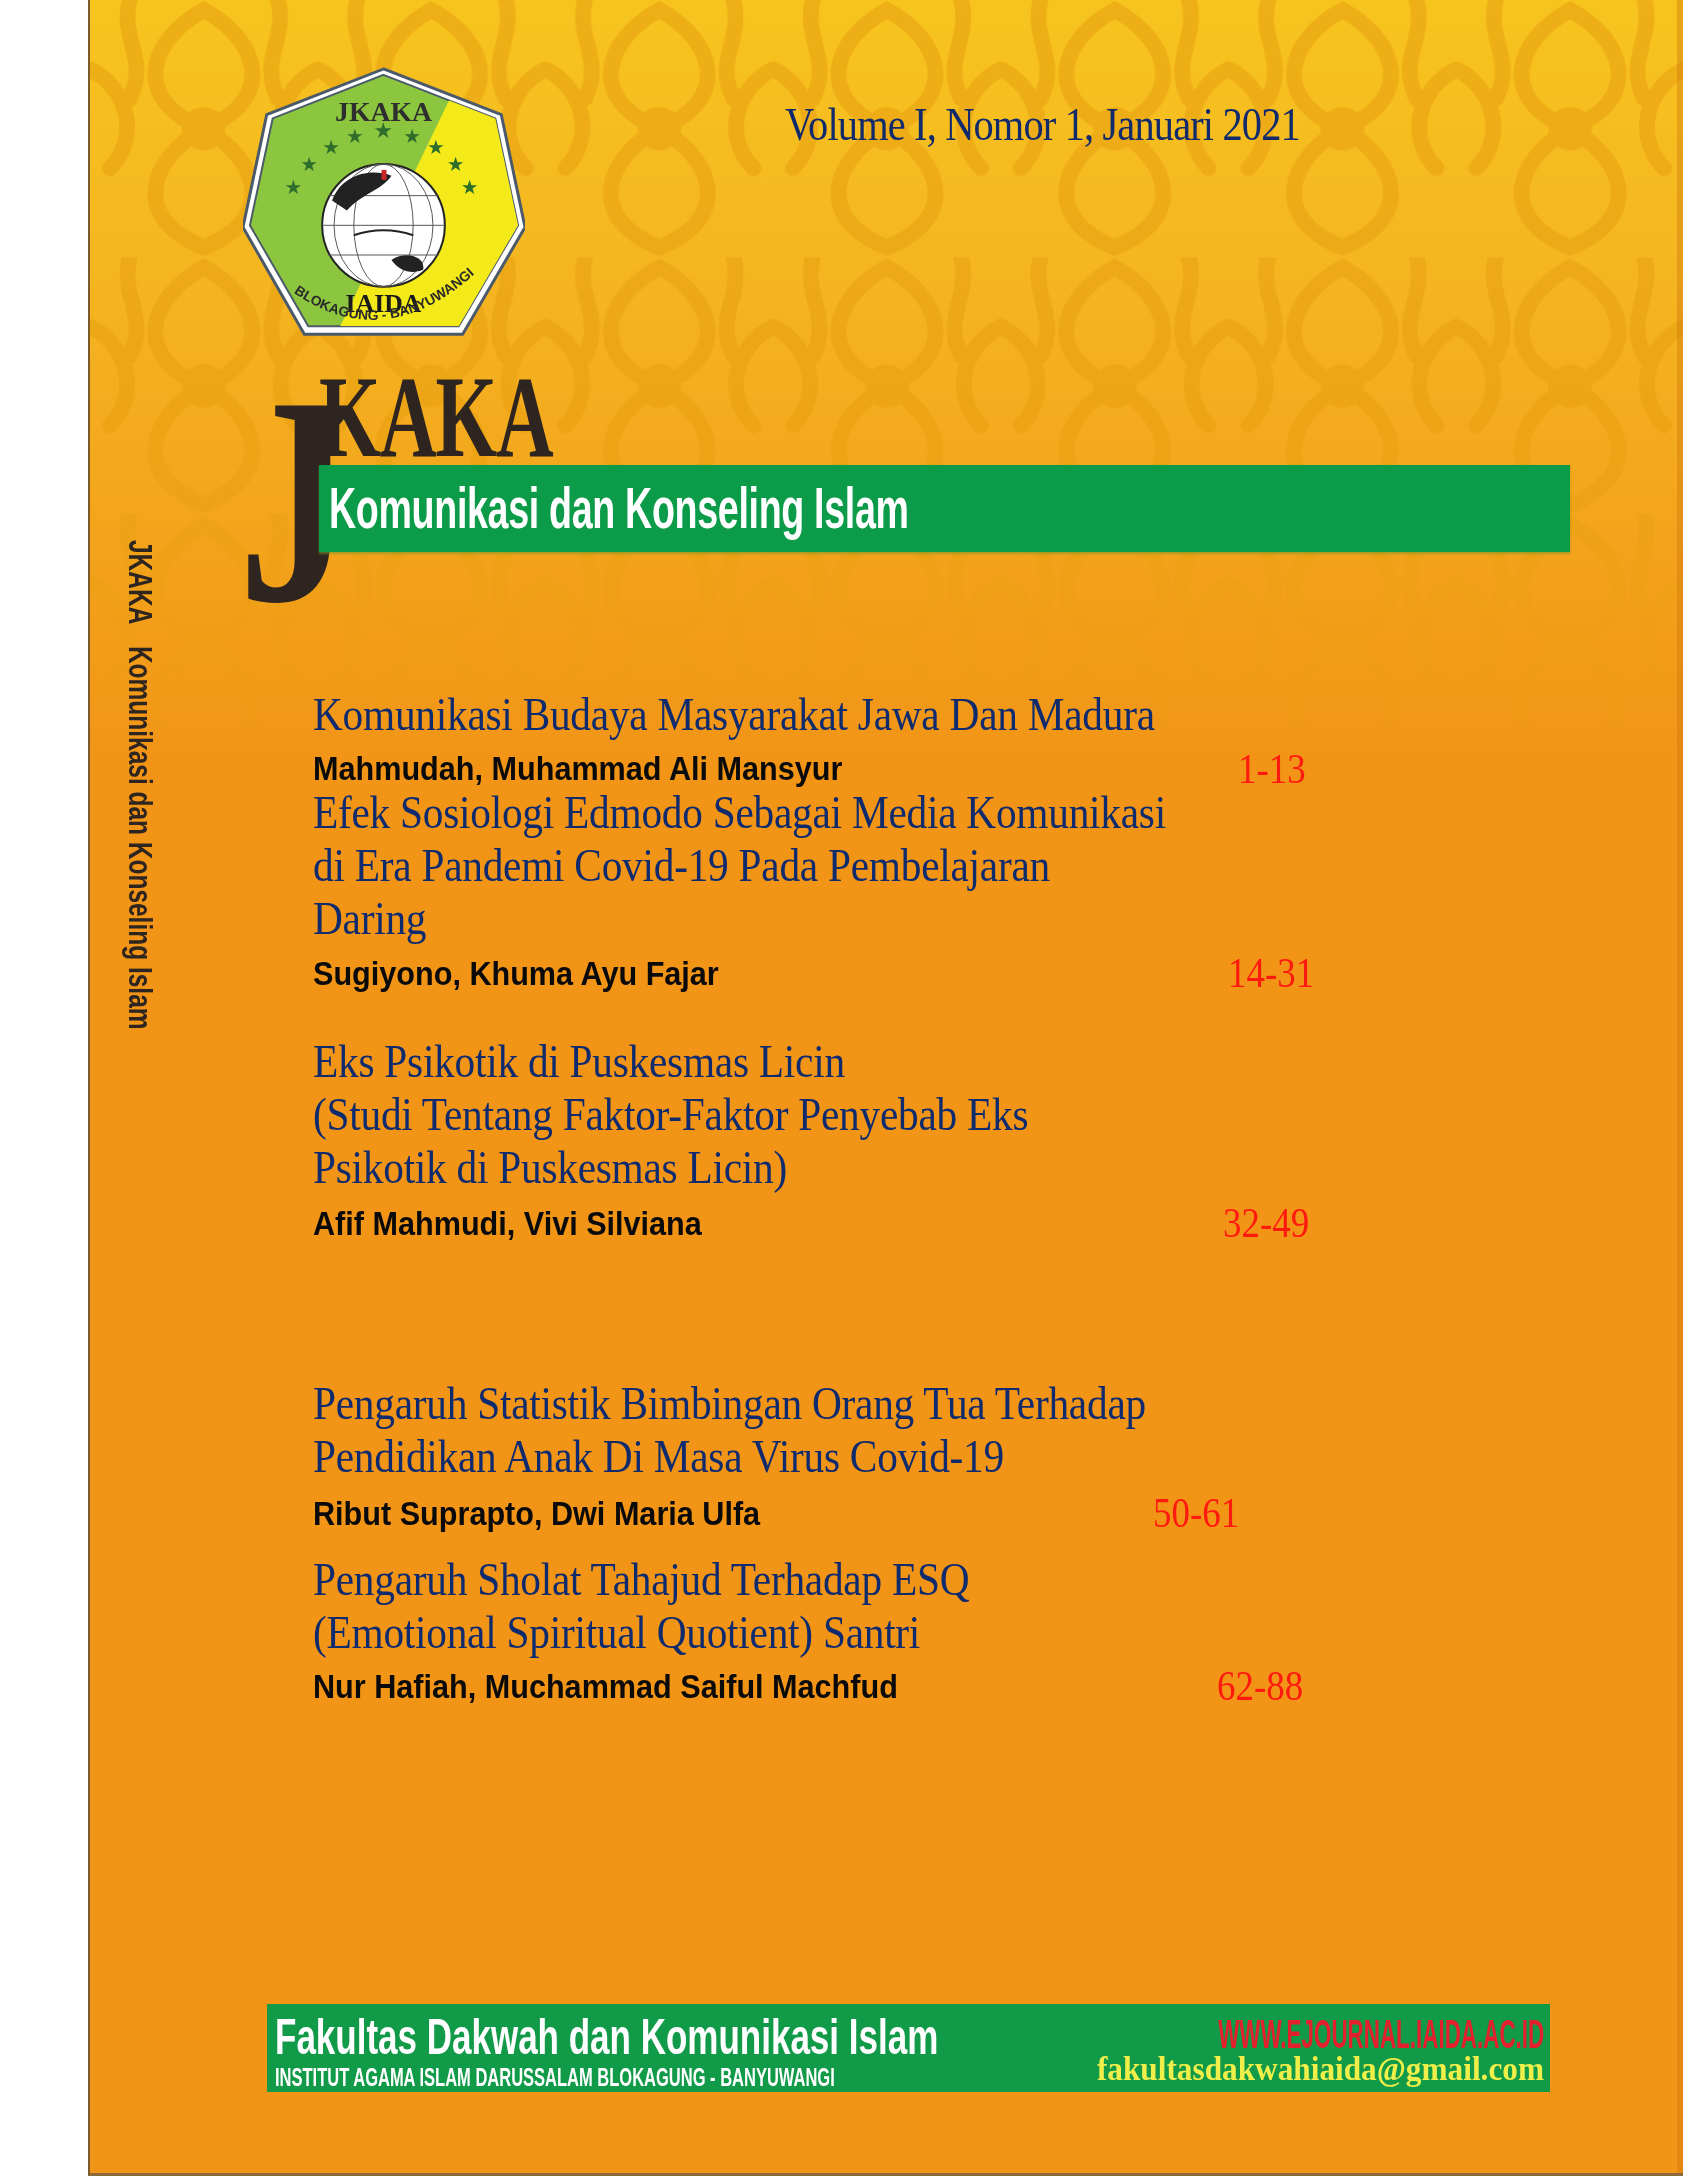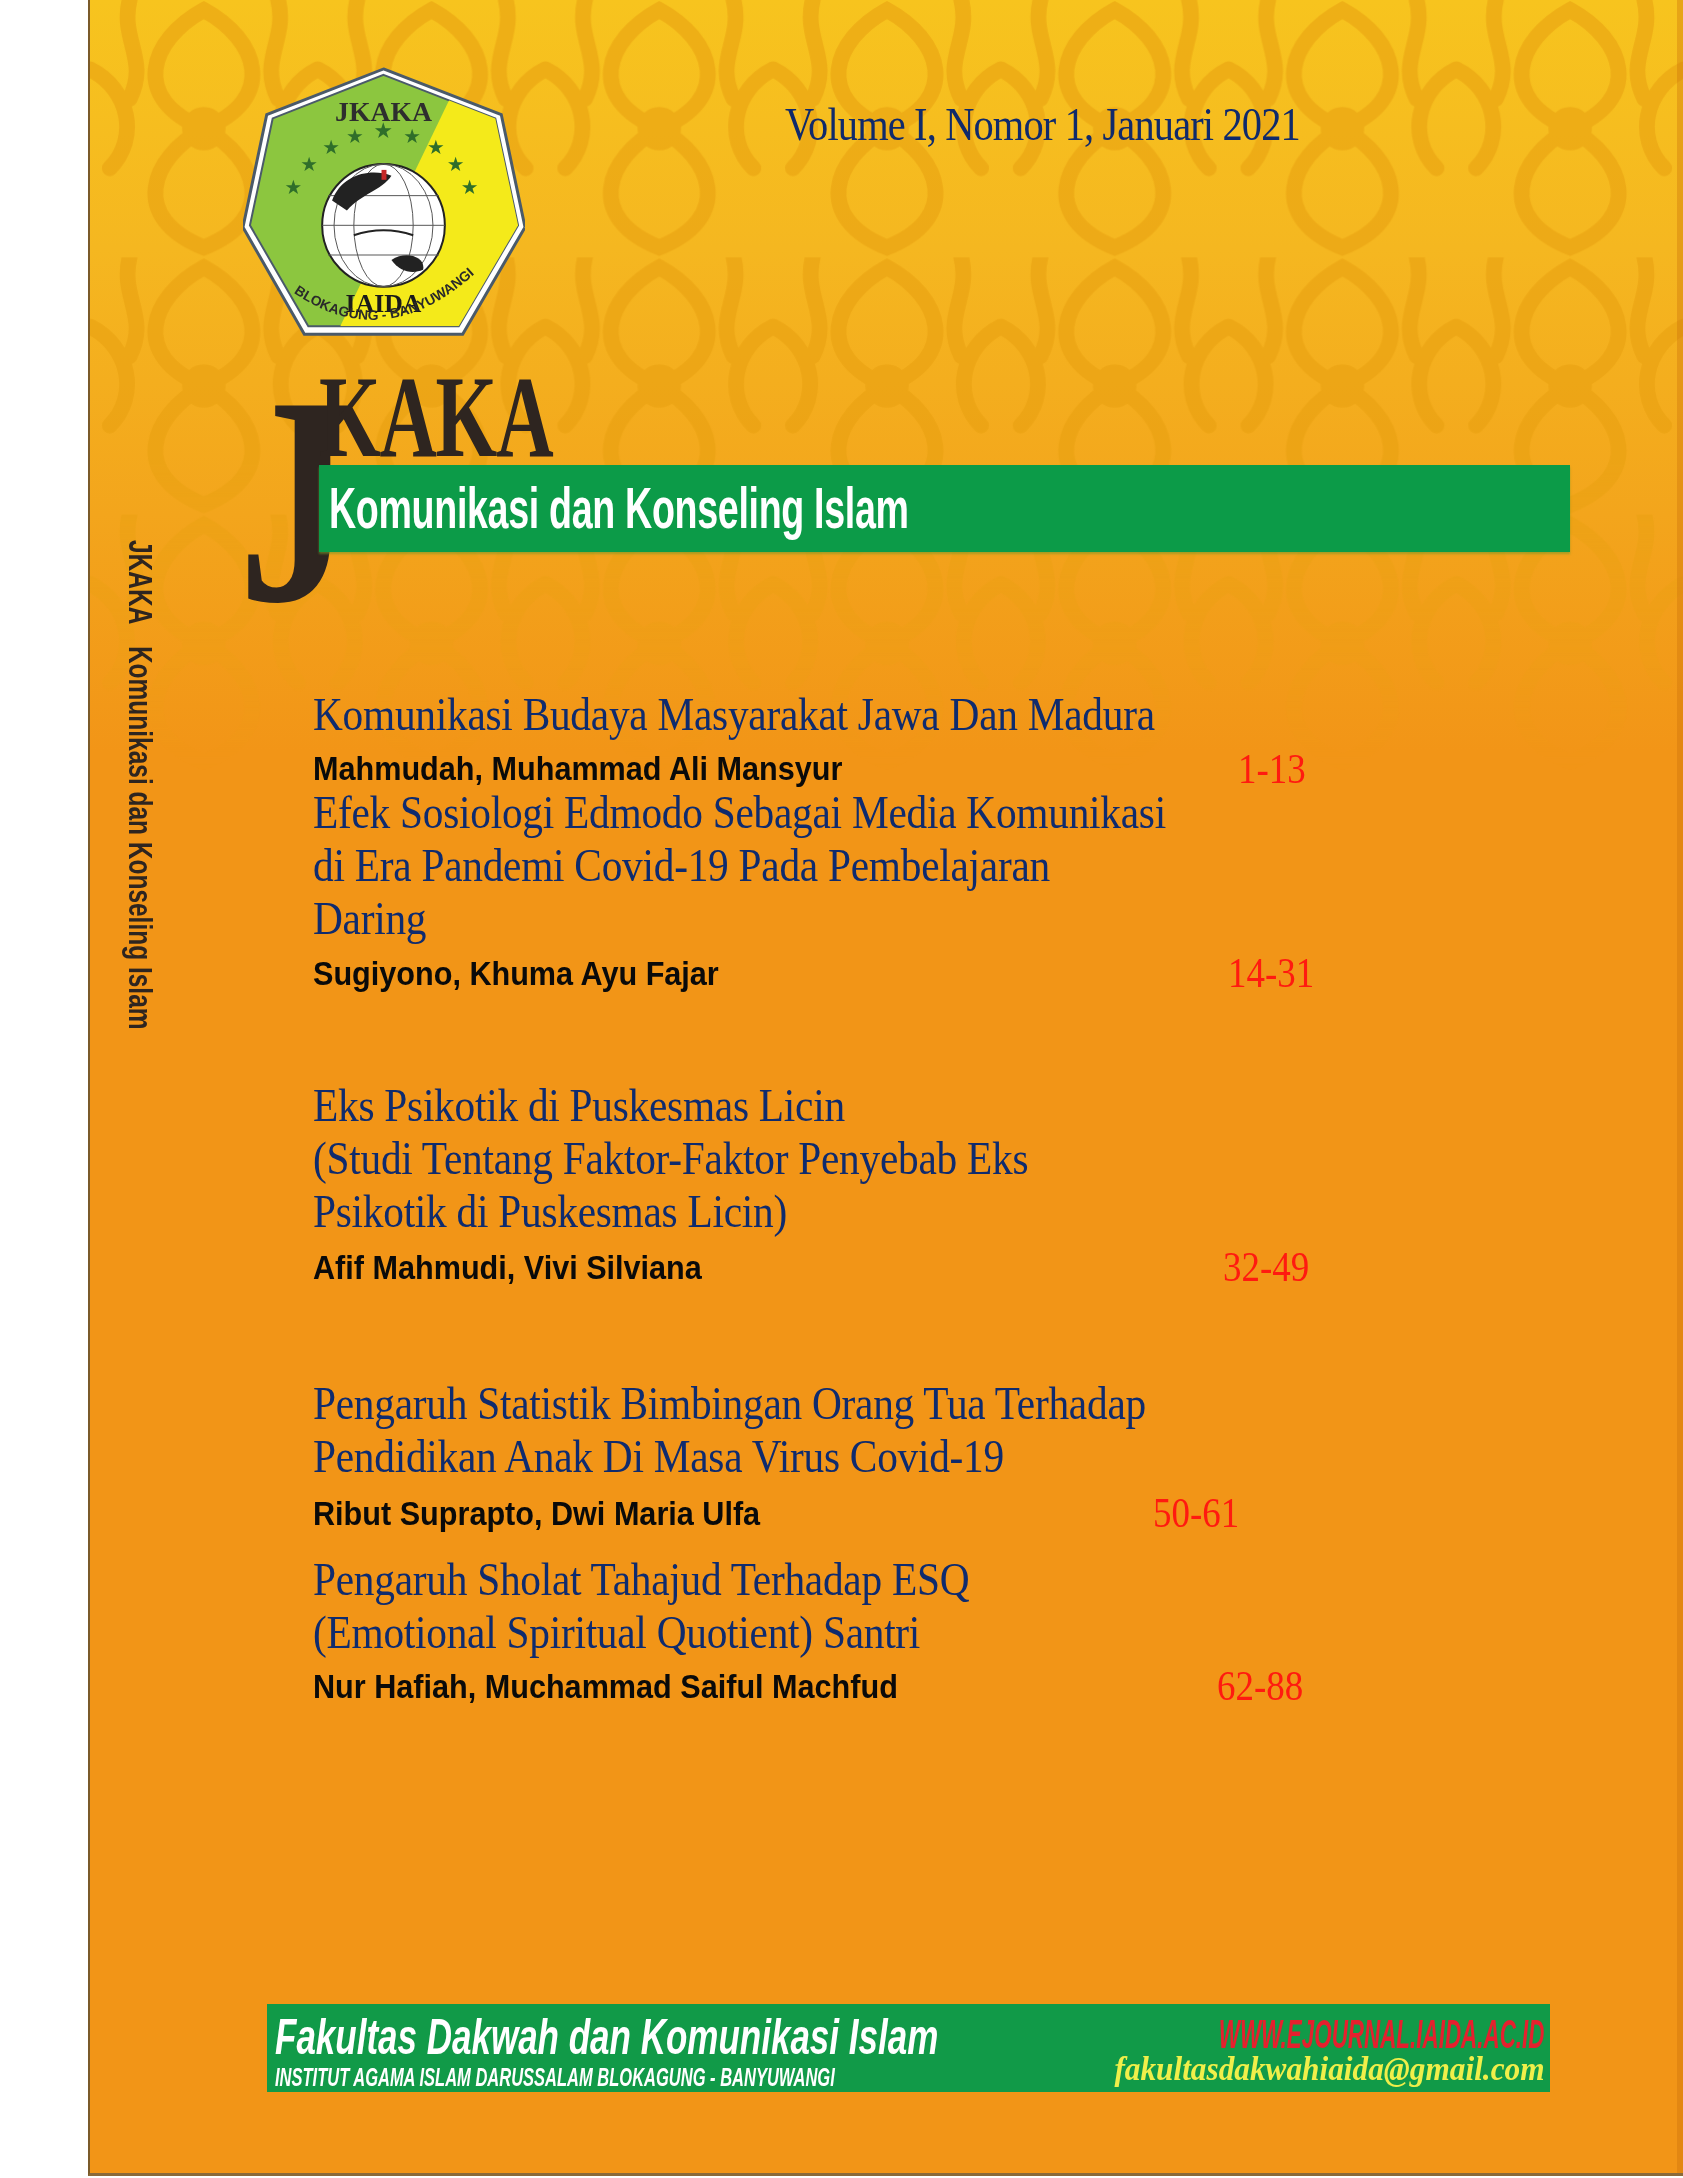--- a/index.html
+++ b/index.html
@@ -26,21 +26,21 @@
   .spine .sp-inner { display:inline-block; transform:scaleX(.72); transform-origin:left center; }
   .spine .sp-gap { display:inline-block; width:30px; }
 
   .toc { position:absolute; left:313px; top:0; width:1089px; }
   .article { position:absolute; left:0; width:1089px; }
   .a-title { font-family:"Liberation Serif", serif; font-size:47px; line-height:53px; color:#0f2b6e; white-space:nowrap; transform:scaleX(.88); transform-origin:left top; letter-spacing:-0.3px; }
   .a-line { display:block; }
   .a-authors { position:absolute; left:0; font-family:"Liberation Sans", sans-serif; font-weight:bold; font-size:34px; color:#0a0a0a; white-space:nowrap; transform:scaleX(.9); transform-origin:left top; }
   .a-pages { position:absolute; font-family:"Liberation Serif", serif; font-size:42px; color:#ff1a10; white-space:nowrap; transform:scaleX(.88); transform-origin:left top; }
 
-  .footer-band { position:absolute; left:267px; top:2004px; width:1283px; height:88px; background:#119a48;font-style:italic; }
+  .footer-band { position:absolute; left:267px; top:2004px; width:1283px; height:88px; background:#119a48; }
   .footer-title { position:absolute; left:8px; top:4px; font-family:"Liberation Sans", sans-serif; font-weight:bold; font-size:50px; color:#ffffff; white-space:nowrap; transform:scaleX(.7); transform-origin:left top; }
   .footer-sub { position:absolute; left:8px; top:59px; font-family:"Liberation Sans", sans-serif; font-weight:bold; font-size:25px; color:#ffffff; white-space:nowrap; transform:scaleX(.66); transform-origin:left top; }
   .footer-url { position:absolute; right:6px; top:8px; font-family:"Liberation Sans", sans-serif; font-weight:bold; font-size:40px; color:#e5202e; white-space:nowrap; transform:scaleX(.56); transform-origin:right top; }
   .footer-email { position:absolute; right:6px; top:46px; font-family:"Liberation Serif", serif; font-weight:bold; font-size:34px; color:#f0ef4a; white-space:nowrap; transform:scaleX(.92); transform-origin:right top; }
 </style>
 </head>
 <body>
 
 <div class="cover">
 
@@ -133,21 +133,21 @@
   <div class="article" style="top:786px">
     <div class="a-title">
       <span class="a-line">Efek Sosiologi Edmodo Sebagai Media Komunikasi</span>
       <span class="a-line">di Era Pandemi Covid-19 Pada Pembelajaran</span>
       <span class="a-line">Daring</span>
     </div>
     <div class="a-authors" style="top:168px">Sugiyono, Khuma Ayu Fajar</div>
     <div class="a-pages" style="top:163px; left:915px">14-31</div>
   </div>
 
-  <div class="article" style="top:1079px">
+  <div class="article" style="top:1035px">
     <div class="a-title">
       <span class="a-line">Eks Psikotik di Puskesmas Licin</span>
       <span class="a-line">(Studi Tentang Faktor-Faktor Penyebab Eks</span>
       <span class="a-line">Psikotik di Puskesmas Licin)</span>
     </div>
     <div class="a-authors" style="top:169px">Afif Mahmudi, Vivi Silviana</div>
     <div class="a-pages" style="top:164px; left:910px">32-49</div>
   </div>
 
   <div class="article" style="top:1377px">

